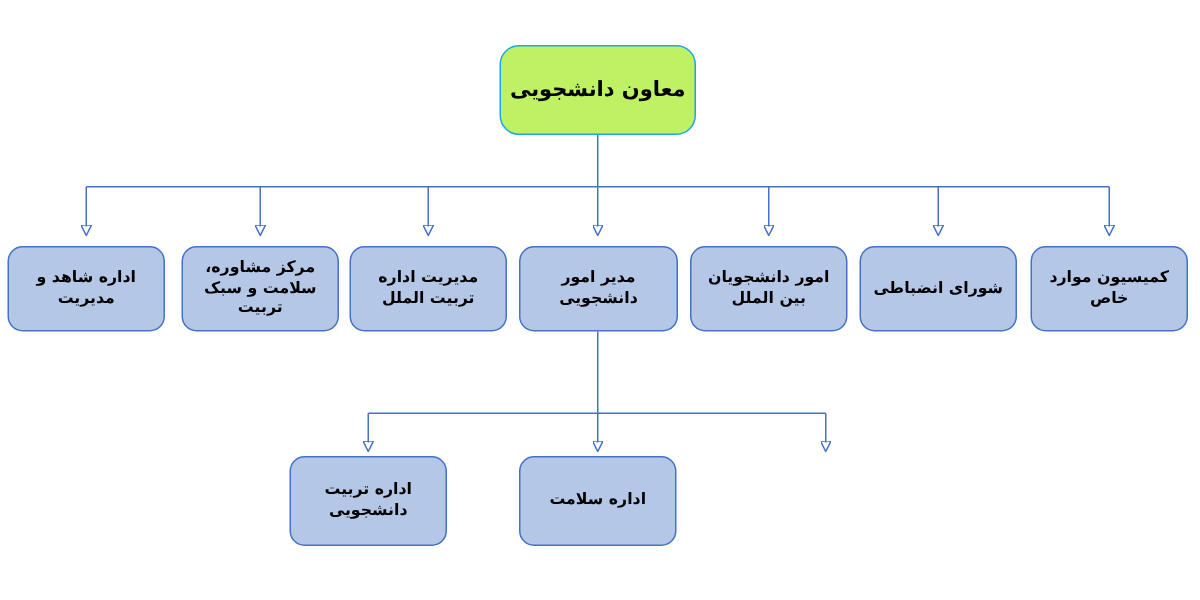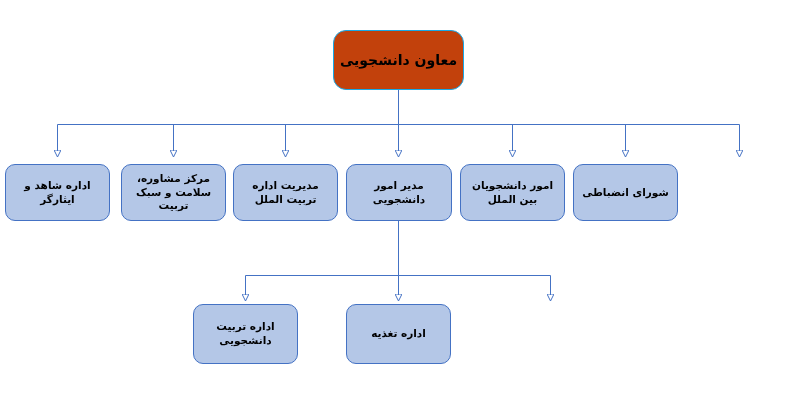--- a/index.html
+++ b/index.html
@@ -24,21 +24,21 @@
     background:#B4C7E7;
     border:1.4px solid #4472C4;
     border-radius:10px;
     color:#000;
     font-weight:bold;
     font-size:10.5px;
     line-height:1.3;
     padding:3px 5px;
   }
   .node.root{
-    background:#c2410c;
+    background:#bef264;
     border:1.4px solid #19A8E6;
     border-radius:13px;
     font-size:14px;
   }
   .node span{display:block;width:100%;}
 </style>
 </head>
 <body>
 
 <div class="canvas">
@@ -68,38 +68,41 @@
     <path d="M245.5,275.5 L245.5,295" marker-end="url(#arr)"></path>
     <path d="M398.5,275.5 L398.5,295" marker-end="url(#arr)"></path>
     <path d="M550.5,275.5 L550.5,295" marker-end="url(#arr)"></path>
   </svg>
 
   <div class="node root" style="left:333px;top:30px;width:131px;height:60px">
     <span>معاون دانشجویی</span>
   </div>
 
   <div class="node" style="left:5px;top:164px;width:105px;height:57px">
-    <span>اداره شاهد و ایثارگر</span>
+    <span>اداره شاهد و مدیریت</span>
   </div>
   <div class="node" style="left:121px;top:164px;width:105px;height:57px">
     <span>مرکز مشاوره، سلامت و سبک تربیت</span>
   </div>
   <div class="node" style="left:233px;top:164px;width:105px;height:57px">
     <span>مدیریت اداره تربیت الملل</span>
   </div>
   <div class="node" style="left:346px;top:164px;width:106px;height:57px">
     <span>مدیر امور دانشجویی</span>
   </div>
   <div class="node" style="left:573px;top:164px;width:105px;height:57px">
     <span>شورای انضباطی</span>
   </div>
   <div class="node" style="left:460px;top:164px;width:105px;height:57px">
     <span>امور دانشجویان بین الملل</span>
   </div>
+  <div class="node" style="left:687px;top:164px;width:105px;height:57px">
+    <span>کمیسیون موارد خاص</span>
+  </div>
 
   <div class="node" style="left:193px;top:304px;width:105px;height:60px">
     <span>اداره تربیت دانشجویی</span>
   </div>
   <div class="node" style="left:346px;top:304px;width:105px;height:60px">
-    <span>اداره تغذیه</span>
+    <span>اداره سلامت</span>
   </div>
 
 </div>
 
 </body></html>

